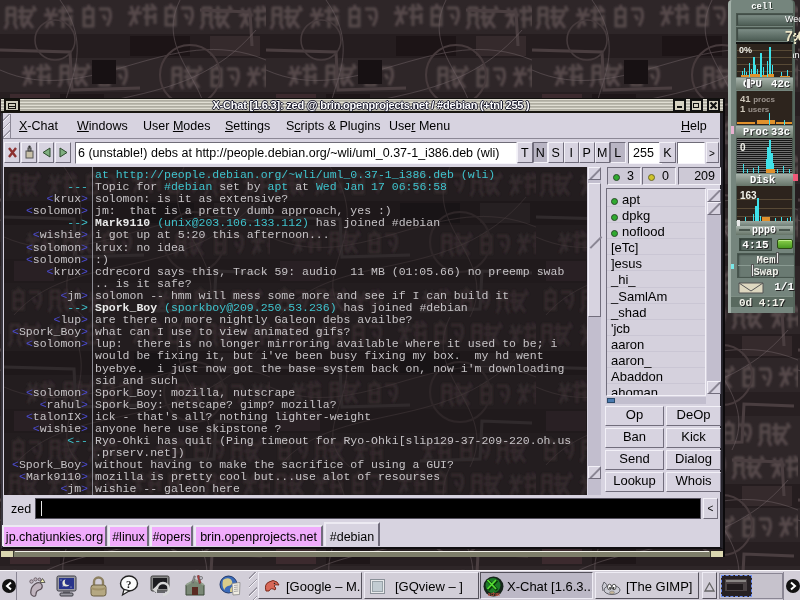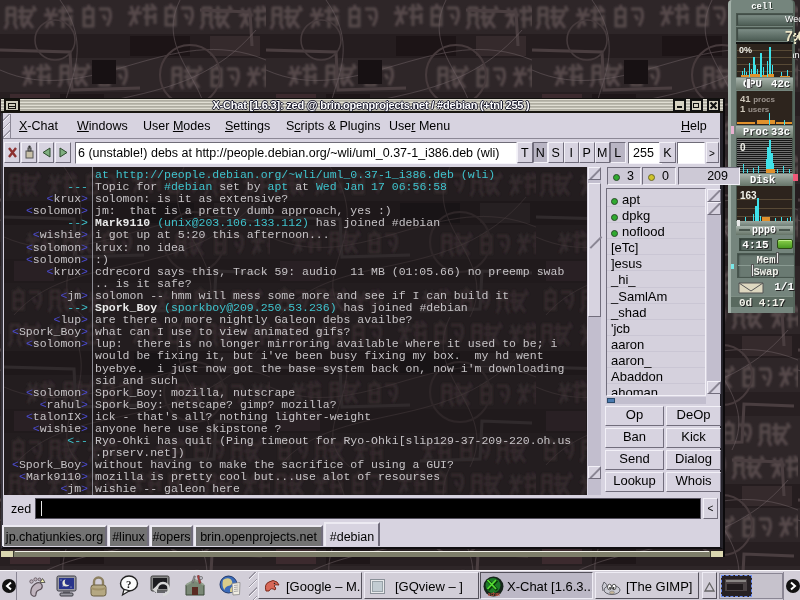--- a/index.html
+++ b/index.html
@@ -40,21 +40,21 @@
 #cthumb i{position:absolute;left:0px;top:62px;width:16px;height:1.5px;background:#8a8694;transform:rotate(-45deg);transform-origin:2px 0px;}
 .cnt{position:absolute;top:1px;height:18px;background:#cdc9d6;border-top:1.5px solid #716d7c;border-left:1.5px solid #716d7c;border-bottom:1.5px solid #f2f0f7;border-right:1.5px solid #f2f0f7;font-size:12.5px;color:#000;padding:1px 0 0 5px;}
 .led{display:inline-block;width:7px;height:7px;border-radius:50%;border:1px solid #2a4a2a;vertical-align:-1px;}
 #nicklist{position:absolute;left:1px;top:22px;width:100px;height:208px;background:#d5d1dd;border-top:1.5px solid #716d7c;border-left:1.5px solid #716d7c;border-bottom:1.5px solid #f2f0f7;border-right:1.5px solid #f2f0f7;overflow:hidden;padding-top:2px;}
 .nk{height:16.1px;font-size:13px;color:#000;padding:1px 0 0 4px;border-bottom:1px solid #cac6d4;}
 .nk .led{margin-right:4px;}
 #nickvscroll{position:absolute;left:102px;top:23px;width:14px;height:205px;background:#c2bece;}
 #nickhscroll{position:absolute;left:1px;top:231px;width:100px;height:7px;background:#c2bece;}
 #nhthumb{position:absolute;left:1px;top:1px;width:8px;height:5px;background:#4a7ab0;border:1px solid #2a4a6a;}
 .ub{position:absolute;width:59px;height:20px;font-size:13px;padding-top:0;}
-.tab{position:absolute;top:3px;height:21px;background:#737373;border-top:2px solid #eceaf2;border-left:2px solid #eceaf2;border-right:2px solid #716d7c;font-size:12.5px;color:#000;text-align:center;padding-top:3px;}
+.tab{position:absolute;top:3px;height:21px;background:#f0abfc;border-top:2px solid #eceaf2;border-left:2px solid #eceaf2;border-right:2px solid #716d7c;font-size:12.5px;color:#000;text-align:center;padding-top:3px;}
 .tab.active{top:0px;height:24px;background:#d7d3e0;z-index:2;padding-top:6px;}
 
 #gk{position:absolute;left:728px;top:0px;width:67px;height:313px;z-index:2;background:#75857d;border-left:3px solid #a2b0a8;border-right:2px solid #55655b;border-radius:4px 4px 0 0;}
 .gkcap{position:absolute;left:0;top:2px;width:100%;text-align:center;color:#fff;font-size:9px;font-weight:bold;font-family:"Liberation Mono",monospace;text-shadow:1px 1px 0 #2a362e;}
 .gkpanel{position:absolute;left:5px;width:57px;background:linear-gradient(180deg,#81918a,#4e5e56);border:1px solid #49564e;box-shadow:inset 1px 1px 1px #3c4842;color:#fff;text-align:center;text-shadow:1px 1px 0 #333;padding-left:48px;}
 .gkpanel span{vertical-align:top;}
 .gkchart{position:absolute;left:5px;width:57px;border-left:1px solid #49564e;border-right:1px solid #49564e;overflow:hidden;}
 .gkchart svg{display:block;}
 .gklabel{position:absolute;left:5px;width:57px;background:linear-gradient(180deg,#a7b3ab,#667468);color:#fff;font-size:10.5px;font-weight:bold;text-shadow:1px 1px 0 #333;font-family:"Liberation Mono",monospace;}
 
@@ -310,21 +310,21 @@
         <div id="cthumb">
             <i></i>
           </div>
         <div class="hsq" style="top:299px;">
             <i></i>
           </div>
       </div>
       <div id="nickpanel">
         <div class="cnt" style="left:2px;width:34px;"><span class="led" style="background:#2faa2f;"></span><span style="margin-left:7px;">3</span></div>
         <div class="cnt" style="left:37px;width:34px;"><span class="led" style="background:#cfc32a;border-color:#6a6a2a;"></span><span style="margin-left:7px;">0</span></div>
-        <div class="cnt" style="left:73px;width:62px;padding-right:11px;text-align:right;">209</div>
+        <div class="cnt" style="left:73px;width:43px;padding-right:5px;text-align:right;">209</div>
         <div id="nicklist">
           <div class="nk"><span class="led" style="background:#2faa2f;"></span>apt</div>
           <div class="nk"><span class="led" style="background:#2faa2f;"></span>dpkg</div>
           <div class="nk"><span class="led" style="background:#2faa2f;"></span>noflood</div>
           <div class="nk">[eTc]</div>
           <div class="nk">]esus</div>
           <div class="nk">_hi_</div>
           <div class="nk">_SamlAm</div>
           <div class="nk">_shad</div>
           <div class="nk">'jcb</div>

